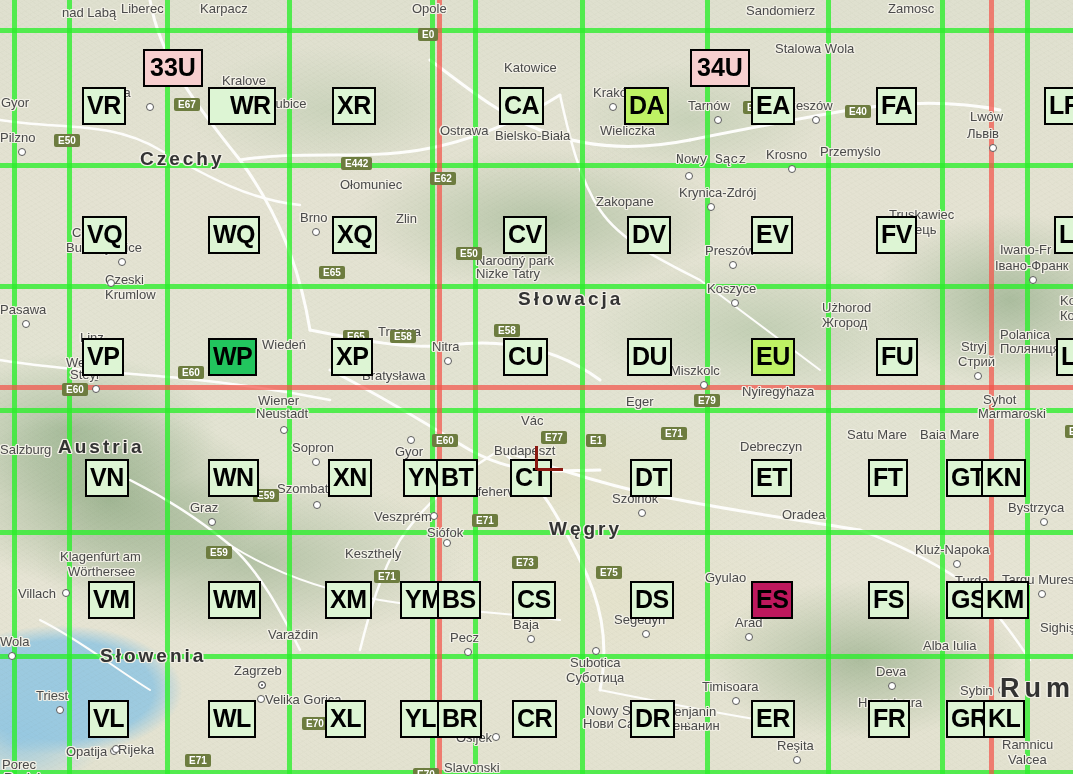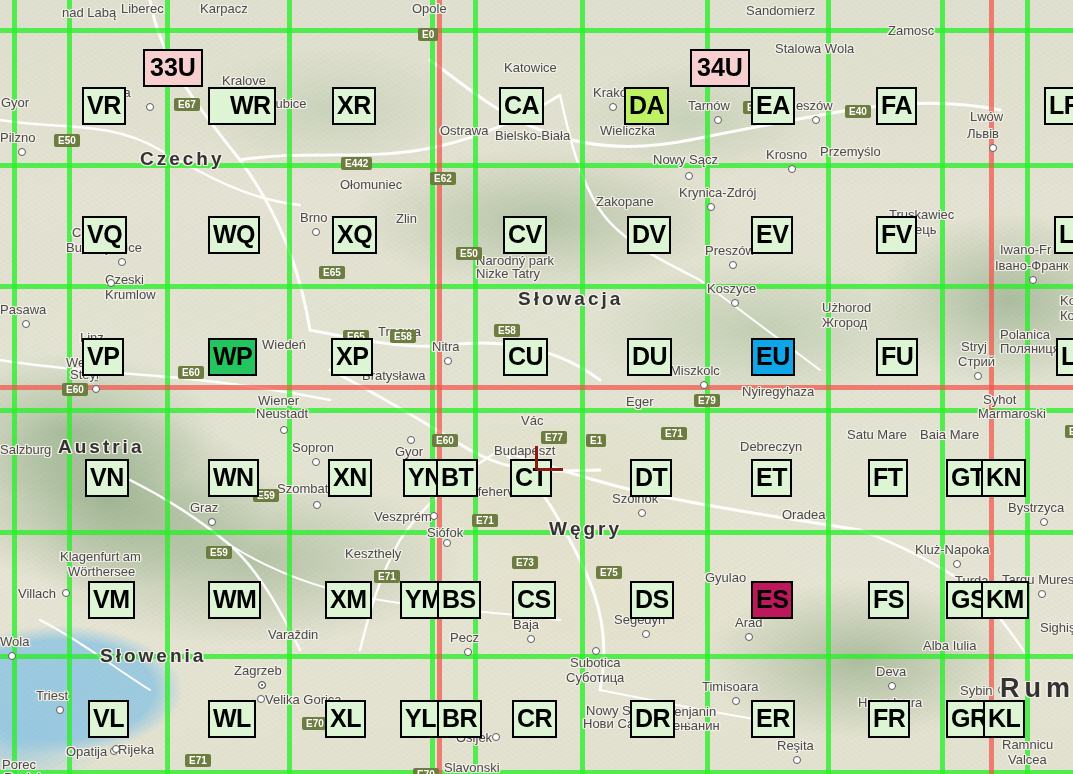--- a/index.html
+++ b/index.html
@@ -178,21 +178,21 @@
       <div class="rl h" style="top: 385px; background: rgb(242, 85, 75);"></div>
     </div>
 
   
   <div id="places-layer">
       <div class="place" style="left: 62px; top: 5px;">nad Labą</div>
       <div class="place" style="left: 121px; top: 1px;">Liberec</div>
       <div class="place" style="left: 200px; top: 1px;">Karpacz</div>
       <div class="place" style="left: 412px; top: 1px;">Opole</div>
       <div class="place" style="left: 746px; top: 3px;">Sandomierz</div>
-      <div class="place" style="left: 888px; top: 1px; margin-top: 22px;">Zamosc</div>
+      <div class="place" style="left: 888px; top: 1px;">Zamosc</div>
       <div class="place" style="left: 775px; top: 41px;">Stalowa Wola</div>
       <div class="place" style="left: 222px; top: 55px; margin-top: 36px;">Hradec</div>
       <div class="place" style="left: 222px; top: 73px;">Kralove</div>
       <div class="dot" style="left: 260px; top: 91px;"></div>
       <div class="place" style="left: 504px; top: 60px;">Katowice</div>
       <div class="place" style="left: 593px; top: 85px;">Kraków</div>
       <div class="dot" style="left: 609px; top: 103px;"></div>
       <div class="place" style="left: 688px; top: 98px;">Tarnów</div>
       <div class="dot" style="left: 714px; top: 116px;"></div>
       <div class="place" style="left: 780px; top: 98px;">Rzeszów</div>
@@ -204,21 +204,21 @@
       <div class="dot" style="left: 146px; top: 103px;"></div>
       <div class="place" style="left: 248px; top: 96px;">Pardubice</div>
       <div class="place" style="left: 0px; top: 130px;">Pilzno</div>
       <div class="dot" style="left: 18px; top: 148px;"></div>
       <div class="place" style="left: 440px; top: 123px;">Ostrawa</div>
       <div class="place" style="left: 495px; top: 128px;">Bielsko-Biała</div>
       <div class="place" style="left: 600px; top: 123px;">Wieliczka</div>
       <div class="place" style="left: 820px; top: 144px;">Przemyślo</div>
       <div class="place" style="left: 766px; top: 147px;">Krosno</div>
       <div class="dot" style="left: 788px; top: 165px;"></div>
-      <div class="place" style="left: 653px; top: 152px;">Nowy Sącz</div>
+      <div class="place" style="left: 676px; top: 152px; font-family: Liberation Mono, monospace;">Nowy Sącz</div>
       <div class="dot" style="left: 685px; top: 172px;"></div>
       <div class="place" style="left: 340px; top: 177px;">Ołomuniec</div>
       <div class="place" style="left: 300px; top: 210px;">Brno</div>
       <div class="dot" style="left: 312px; top: 228px;"></div>
       <div class="place" style="left: 396px; top: 211px;">Zlin</div>
       <div class="place" style="left: 596px; top: 194px;">Zakopane</div>
       <div class="place" style="left: 679px; top: 185px;">Krynica-Zdrój</div>
       <div class="dot" style="left: 707px; top: 203px;"></div>
       <div class="place" style="left: 889px; top: 207px;">Truskawiec</div>
       <div class="place" style="left: 901px; top: 222px;">авець</div>
@@ -409,21 +409,21 @@
       <div class="sq" style="left: 503px; top: 216px; background: rgb(221, 245, 212); border-color: rgb(0, 0, 0);">CV</div>
       <div class="sq" style="left: 627px; top: 216px; background: rgb(221, 245, 212); border-color: rgb(0, 0, 0);">DV</div>
       <div class="sq" style="left: 751px; top: 216px; background: rgb(221, 245, 212); border-color: rgb(0, 0, 0);">EV</div>
       <div class="sq" style="left: 876px; top: 216px; background: rgb(221, 245, 212); border-color: rgb(0, 0, 0);">FV</div>
       <div class="sq" style="left: 1054px; top: 216px; background: rgb(221, 245, 212); border-color: rgb(0, 0, 0);">LQ</div>
       <div class="sq" style="left: 82px; top: 338px; background: rgb(221, 245, 212); border-color: rgb(0, 0, 0);">VP</div>
       <div class="sq" style="left: 208px; top: 338px; background: #22c55e; border-color: rgb(0, 0, 0);">WP</div>
       <div class="sq" style="left: 331px; top: 338px; background: rgb(221, 245, 212); border-color: rgb(0, 0, 0);">XP</div>
       <div class="sq" style="left: 503px; top: 338px; background: rgb(221, 245, 212); border-color: rgb(0, 0, 0);">CU</div>
       <div class="sq" style="left: 627px; top: 338px; background: rgb(221, 245, 212); border-color: rgb(0, 0, 0);">DU</div>
-      <div class="sq" style="left: 751px; top: 338px; background: #0ea5e9; border-color: rgb(0, 0, 0);">EU</div>
+      <div class="sq" style="left: 751px; top: 338px; background: #bef264; border-color: rgb(0, 0, 0);">EU</div>
       <div class="sq" style="left: 876px; top: 338px; background: rgb(221, 245, 212); border-color: rgb(0, 0, 0);">FU</div>
       <div class="sq" style="left: 1056px; top: 338px; background: rgb(221, 245, 212); border-color: rgb(0, 0, 0);">LP</div>
       <div class="sq" style="left: 85px; top: 459px; background: rgb(221, 245, 212); border-color: rgb(0, 0, 0);">VN</div>
       <div class="sq" style="left: 208px; top: 459px; background: rgb(221, 245, 212); border-color: rgb(0, 0, 0);">WN</div>
       <div class="sq" style="left: 328px; top: 459px; background: rgb(221, 245, 212); border-color: rgb(0, 0, 0);">XN</div>
       <div class="sq" style="left: 403px; top: 459px; background: rgb(221, 245, 212); border-color: rgb(0, 0, 0);">YN</div>
       <div class="sq" style="left: 436px; top: 459px; background: rgb(221, 245, 212); border-color: rgb(0, 0, 0);">BT</div>
       <div class="sq" style="left: 510px; top: 459px; background: rgb(221, 245, 212); border-color: rgb(0, 0, 0);">CT</div>
       <div class="sq" style="left: 630px; top: 459px; background: rgb(221, 245, 212); border-color: rgb(0, 0, 0);">DT</div>
       <div class="sq" style="left: 751px; top: 459px; background: rgb(221, 245, 212); border-color: rgb(0, 0, 0);">ET</div>

